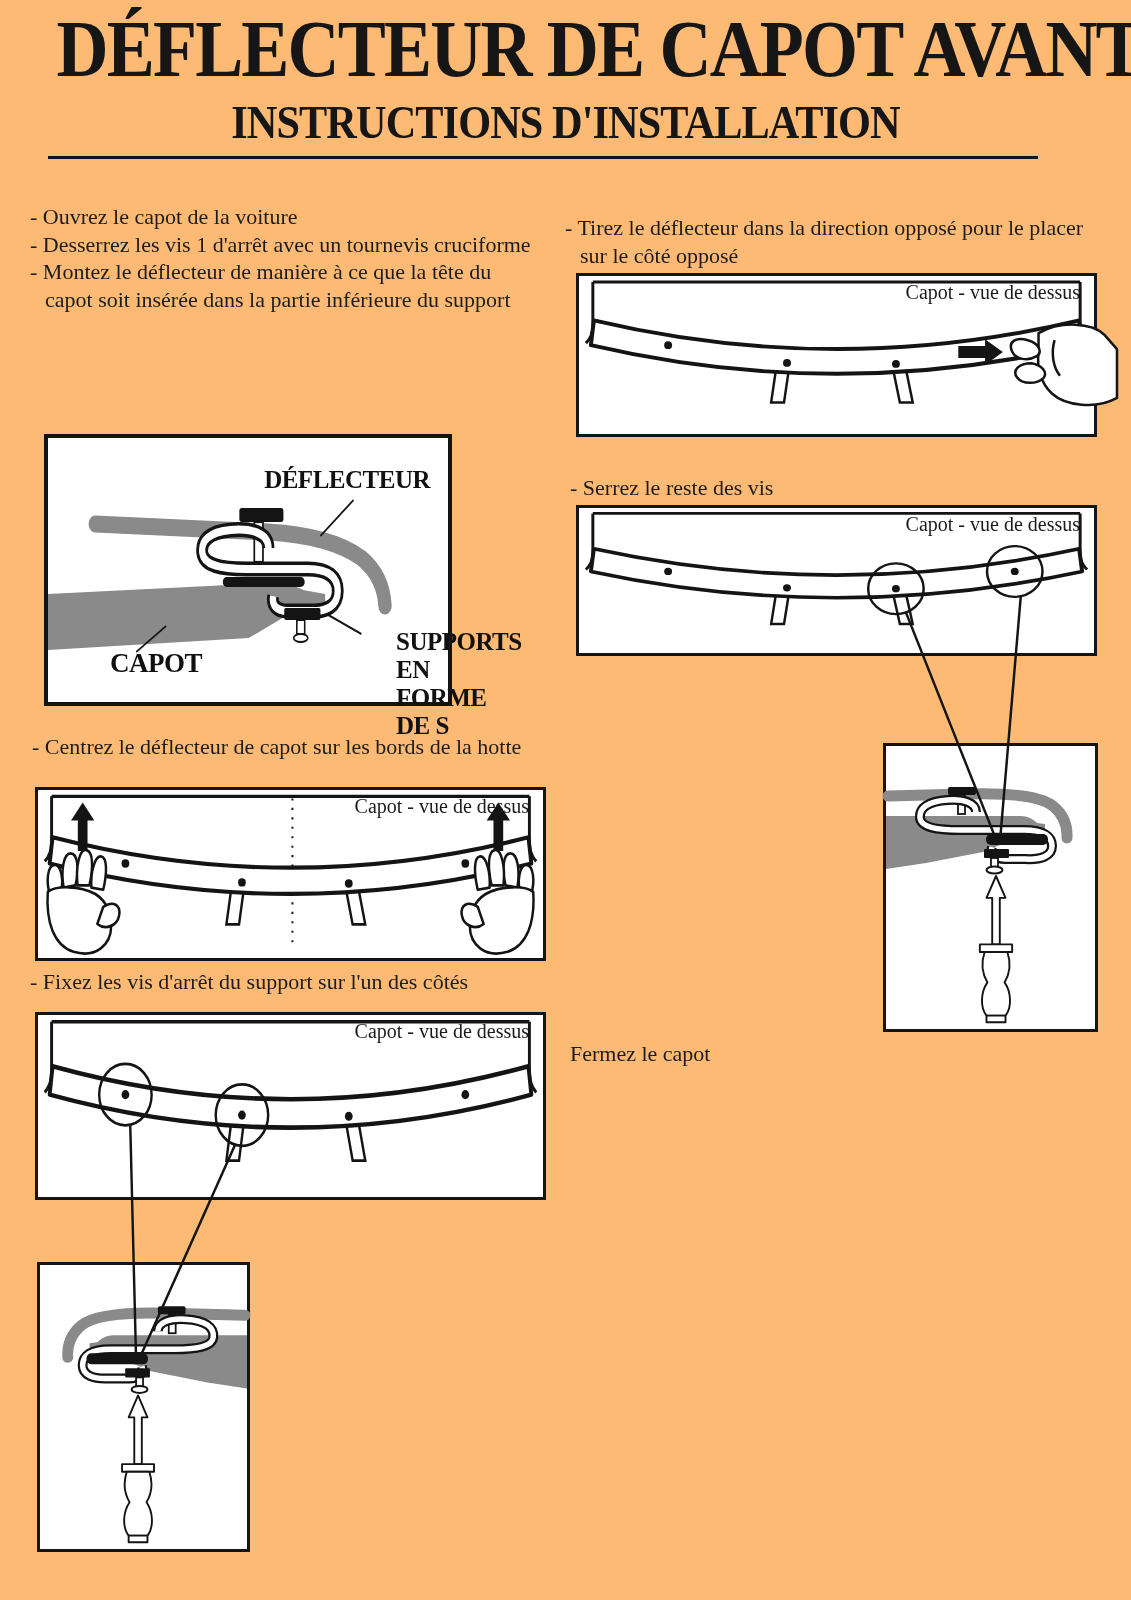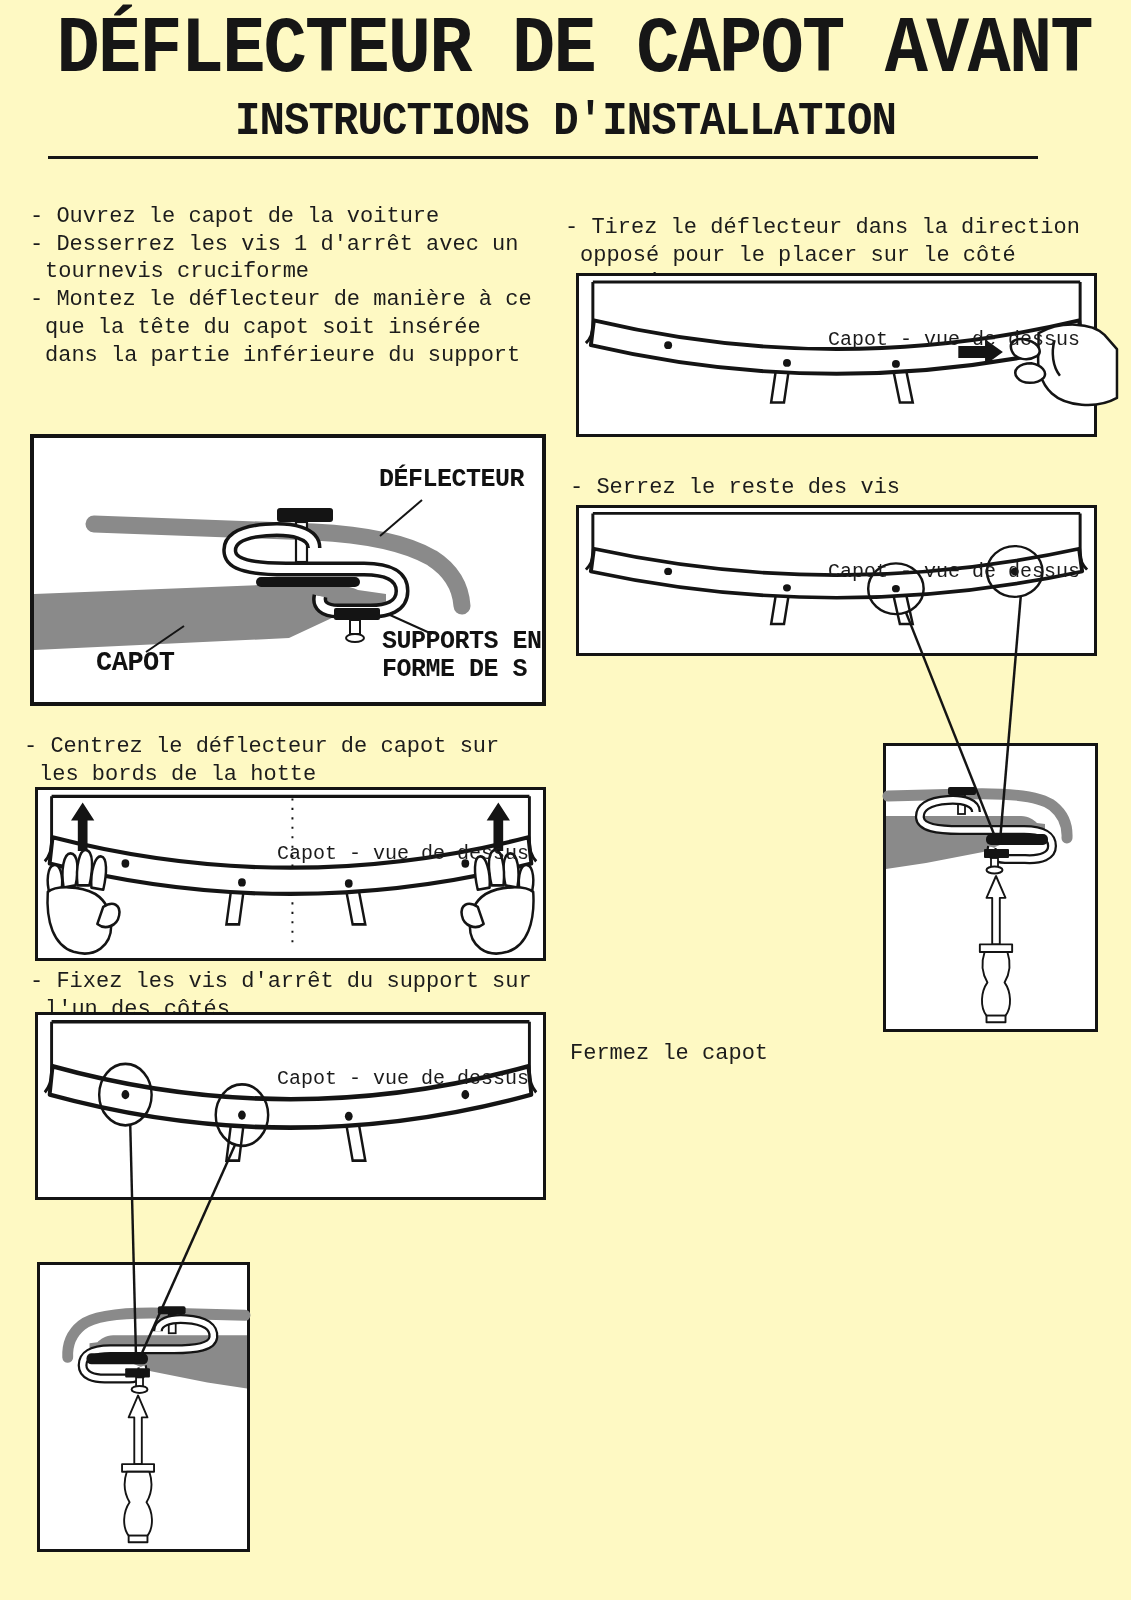--- a/index.html
+++ b/index.html
@@ -1,29 +1,29 @@
 <!DOCTYPE html>
 <html><head>
 <meta charset="utf-8">
 <style>
   html,body{margin:0;padding:0;background:#fff;}
-  #page{position:relative;width:1131px;height:1600px;background:#fef9c3;overflow:hidden;
-        font-family:Liberation Mono, monospace;color:#1b1b1b;}
+  #page{position:relative;width:1131px;height:1600px;background:#fdba74;overflow:hidden;
+        font-family:Liberation Serif, serif;color:#1b1b1b;}
   svg{overflow:visible;display:block;}
   .abs{position:absolute;}
   .title{left:0;top:4px;width:1131px;text-align:center;font-size:80px;font-weight:800;
          letter-spacing:-2px;white-space:nowrap;transform:scaleX(0.9);transform-origin:50% 50%;color:#161616;}
   .subtitle{left:0;top:96px;width:1131px;text-align:center;font-size:46px;font-weight:800;
             letter-spacing:-1px;white-space:nowrap;transform:scaleX(0.92);transform-origin:50% 50%;color:#161616;}
   .rule{left:48px;top:156px;width:990px;height:3px;background:#161616;}
   .step{font-size:22px;line-height:1.26;color:#1c1c1c;padding-left:15px;text-indent:-15px;}
   .box{position:absolute;background:#fff;border:3px solid #141414;box-sizing:border-box;}
   .box svg{width:100%;height:100%;}
   .bigbox{border-width:4px;}
-  .cap{position:absolute;top:5px;right:14px;font-size:20px;color:#1b1b1b;margin-top:47px;}
+  .cap{position:absolute;top:5px;right:14px;font-size:20px;color:#1b1b1b;}
   .lbl{position:absolute;font-weight:bold;font-size:25px;letter-spacing:-0.5px;color:#111;line-height:1.12;}
 </style>
 </head>
 <body>
 
 <div id="page">
 
   <svg width="0" height="0" style="position:absolute" aria-hidden="true">
     <defs>
       <g id="g-hood" fill="none" stroke="#141414" stroke-width="3">
@@ -97,21 +97,21 @@
     </svg>
   </div>
 
   <div class="box" style="left:37px;top:1262px;width:213px;height:290px">
     <svg viewBox="0 0 209 283" preserveAspectRatio="none">
       <use href="#g-xsection-detail" transform="translate(209,0) scale(-1,1)"></use>
       <use href="#g-screwdriver" transform="translate(99,130) scale(0.95)"></use>
     </svg>
   </div>
 
-  <div class="box bigbox" style="left:30px;top:434px;width:516px;height:272px">
+  <div class="box bigbox" style="left:44px;top:434px;width:408px;height:272px">
     <svg viewBox="0 0 508 264" preserveAspectRatio="none">
       <path d="M0,156 L255,146 C285,143 310,146 324,152 L352,156 L352,167 L330,172 L300,179 L255,200 L0,212 Z" fill="#8a8a8a"></path>
       <path d="M 60,86 L 280,94 Q 360,98 398,120 Q 426,138 428,168" fill="none" stroke="#8a8a8a" stroke-width="17" stroke-linecap="round"></path>
       <rect x="243" y="70" width="56" height="14" rx="3" fill="#141414"></rect>
       <rect x="262" y="84" width="11" height="40" fill="#fff" stroke="#141414" stroke-width="2.2"></rect>
       <rect x="222" y="139" width="104" height="10" rx="5" fill="#141414"></rect>
       <path d="M 280,110 C 280,95 258,90 232,92 C 204,94 194,103 196,115 C 198,127 218,131 252,131 L 330,131 C 356,131 368,139 368,153 C 368,168 354,174 332,173 L 304,173 C 290,173 284,167 286,158" fill="none" stroke="#141414" stroke-width="15"></path>
       <path d="M 280,110 C 280,95 258,90 232,92 C 204,94 194,103 196,115 C 198,127 218,131 252,131 L 330,131 C 356,131 368,139 368,153 C 368,168 354,174 332,173 L 304,173 C 290,173 284,167 286,158" fill="none" stroke="#fff" stroke-width="8"></path>
       <rect x="300" y="170" width="46" height="12" rx="2" fill="#141414"></rect>
       <rect x="316" y="182" width="10" height="14" fill="#fff" stroke="#141414" stroke-width="2"></rect>
@@ -121,21 +121,21 @@
       <path d="M 398,196 L 356,177" stroke="#141414" stroke-width="2"></path>
     </svg>
     <div class="lbl" style="right:18px;top:28px">DÉFLECTEUR</div>
     <div class="lbl" style="left:62px;top:210px;font-size:27px">CAPOT</div>
     <div class="lbl" style="left:348px;top:190px">
       <div>SUPPORTS EN</div>
       <div>FORME DE S</div>
     </div>
   </div>
 
-  <div class="abs step" style="left:24px;top:733px;width:512px">- Centrez le déflecteur de capot sur les bords de la hotte</div>
+  <div class="abs step" style="left:32px;top:733px;width:512px">- Centrez le déflecteur de capot sur les bords de la hotte</div>
 
   <div class="box" style="left:35px;top:787px;width:511px;height:174px">
     <svg viewBox="0 0 520 160" preserveAspectRatio="none">
       <line x1="262" y1="8" x2="262" y2="152" stroke="#141414" stroke-width="2" stroke-dasharray="2 7"></line>
       <use href="#g-hood"></use>
       <use href="#g-strip"></use>
       <use href="#g-arrow-up" transform="translate(46,12)"></use>
       <use href="#g-arrow-up" transform="translate(474,12)"></use>
       <use href="#g-hand-grip" transform="translate(6,46) scale(1.02)"></use>
       <use href="#g-hand-grip" transform="translate(514,46) scale(-1.02,1.02)"></use>

